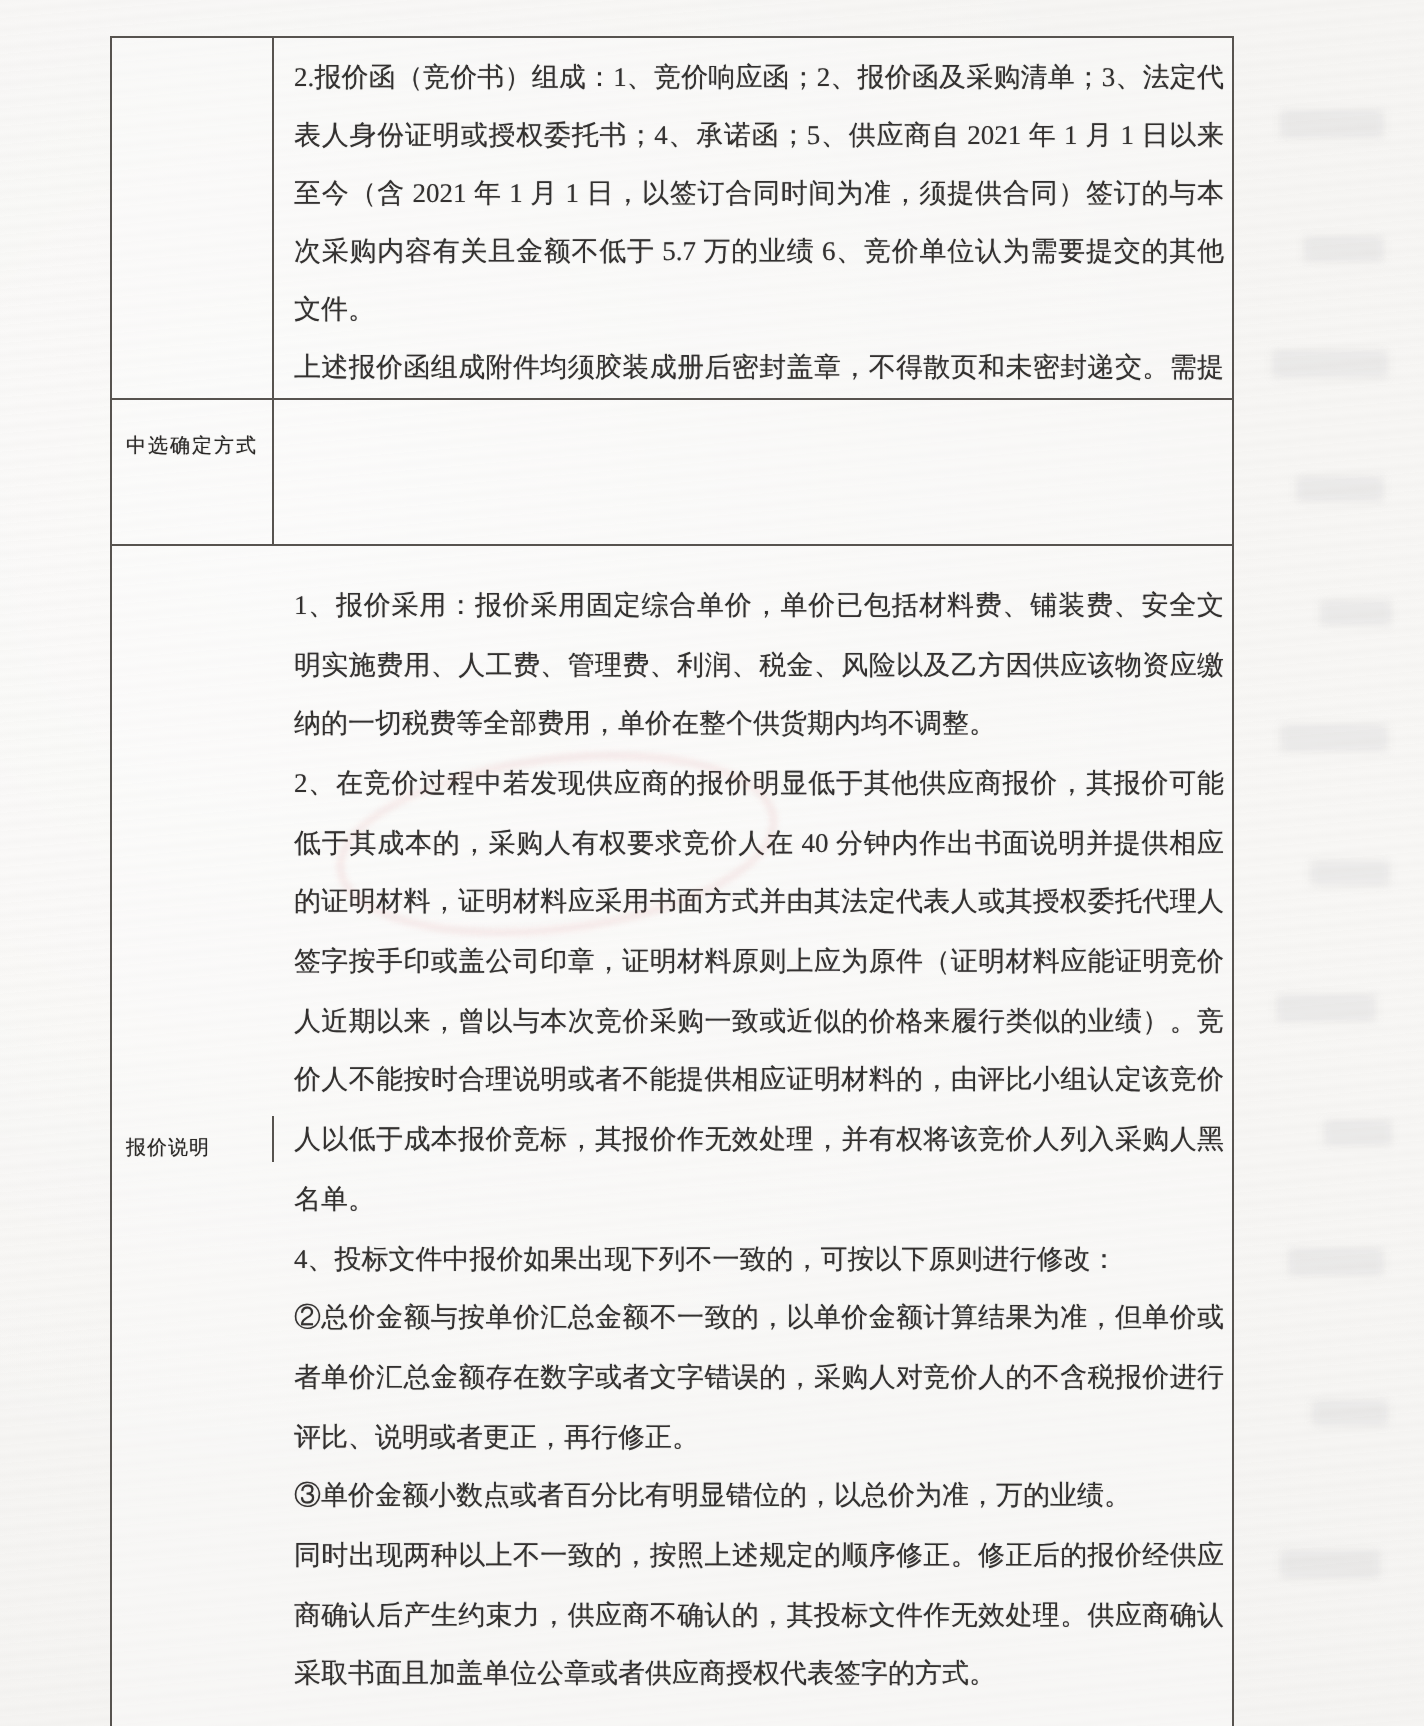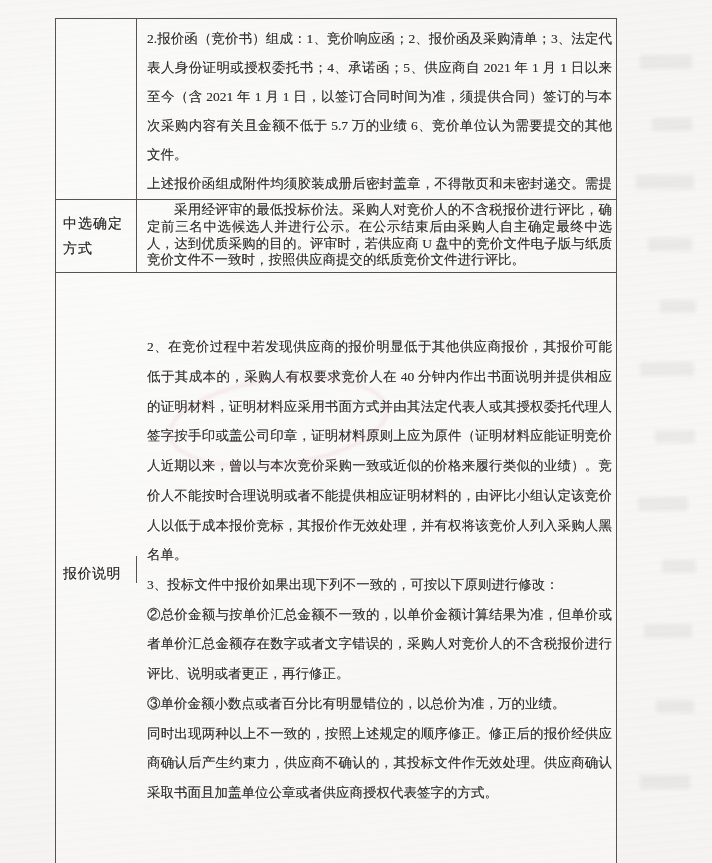--- a/index.html
+++ b/index.html
@@ -25,21 +25,21 @@
     box-sizing: border-box;
     background: rgba(252,252,251,0.35);
   }
   .t-row { display: flex; box-sizing: border-box; }
   .t-row + .t-row { border-top: 1px solid #57534f; }
   .cell-label {
     width: 81px; flex: 0 0 81px;
     border-right: 1px solid #57534f;
     box-sizing: border-box;
     padding: 0 5px 0 7px;
-    font-size: 14px;
+    font-size: 10px;
     color: #2b2927;
     text-shadow: 0 0 0.5px rgba(40,38,36,0.55);
   }
   .cell-content {
     flex: 1 1 auto;
     box-sizing: border-box;
     padding: 0 4px 0 10px;
     font-size: 13.5px;
     text-align: justify;
     color: #333130;
@@ -100,30 +100,28 @@
     <div class="t-row row-1">
       <div class="cell-label"></div>
       <div class="cell-content">
         <p>2.报价函（竞价书）组成：1、竞价响应函；2、报价函及采购清单；3、法定代表人身份证明或授权委托书；4、承诺函；5、供应商自 2021 年 1 月 1 日以来至今（含  2021 年 1 月 1 日，以签订合同时间为准，须提供合同）签订的与本次采购内容有关且金额不低于 5.7 万的业绩 6、竞价单位认为需要提交的其他文件。</p>
         <p>上述报价函组成附件均须胶装成册后密封盖章，不得散页和未密封递交。需提前电话报名：18383567887</p>
       </div>
     </div>
 
     <div class="t-row row-2">
       <div class="cell-label">中选确定方式</div>
-      <div class="cell-content">
-        <p>采用经评审的最低投标价法。采购人对竞价人的不含税报价进行评比，确定前三名中选候选人并进行公示。在公示结束后由采购人自主确定最终中选人，达到优质采购的目的。评审时，若供应商 U 盘中的竞价文件电子版与纸质竞价文件不一致时，按照供应商提交的纸质竞价文件进行评比。</p>
-      </div>
     </div>
 
     <div class="t-row row-3">
       <div class="cell-label">报价说明</div>
       <div class="cell-content">
+        <p>1、报价采用：报价采用固定综合单价，单价已包括材料费、铺装费、安全文明实施费用、人工费、管理费、利润、税金、风险以及乙方因供应该物资应缴纳的一切税费等全部费用，单价在整个供货期内均不调整。</p>
         <p>2、在竞价过程中若发现供应商的报价明显低于其他供应商报价，其报价可能低于其成本的，采购人有权要求竞价人在 40 分钟内作出书面说明并提供相应的证明材料，证明材料应采用书面方式并由其法定代表人或其授权委托代理人签字按手印或盖公司印章，证明材料原则上应为原件（证明材料应能证明竞价人近期以来，曾以与本次竞价采购一致或近似的价格来履行类似的业绩）。竞价人不能按时合理说明或者不能提供相应证明材料的，由评比小组认定该竞价人以低于成本报价竞标，其报价作无效处理，并有权将该竞价人列入采购人黑名单。</p>
-        <p>3、投标文件中报价如果出现下列不一致的，可按以下原则进行修改：</p>
+        <p>4、投标文件中报价如果出现下列不一致的，可按以下原则进行修改：</p>
         <p>②总价金额与按单价汇总金额不一致的，以单价金额计算结果为准，但单价或者单价汇总金额存在数字或者文字错误的，采购人对竞价人的不含税报价进行评比、说明或者更正，再行修正。</p>
         <p>③单价金额小数点或者百分比有明显错位的，以总价为准，万的业绩。</p>
         <p>同时出现两种以上不一致的，按照上述规定的顺序修正。修正后的报价经供应商确认后产生约束力，供应商不确认的，其投标文件作无效处理。供应商确认采取书面且加盖单位公章或者供应商授权代表签字的方式。</p>
       </div>
     </div>
 
   </div>
 
   <div class="stamp-bleed"></div>
 

